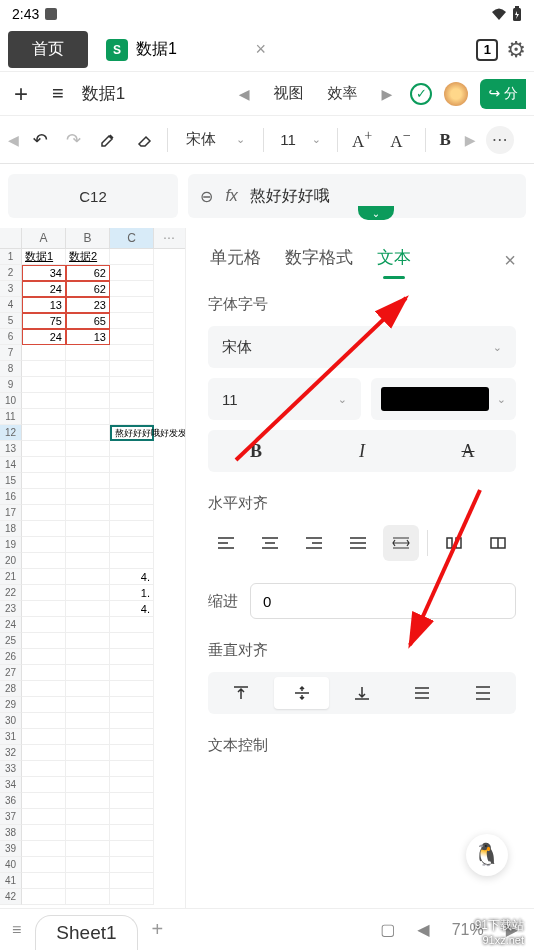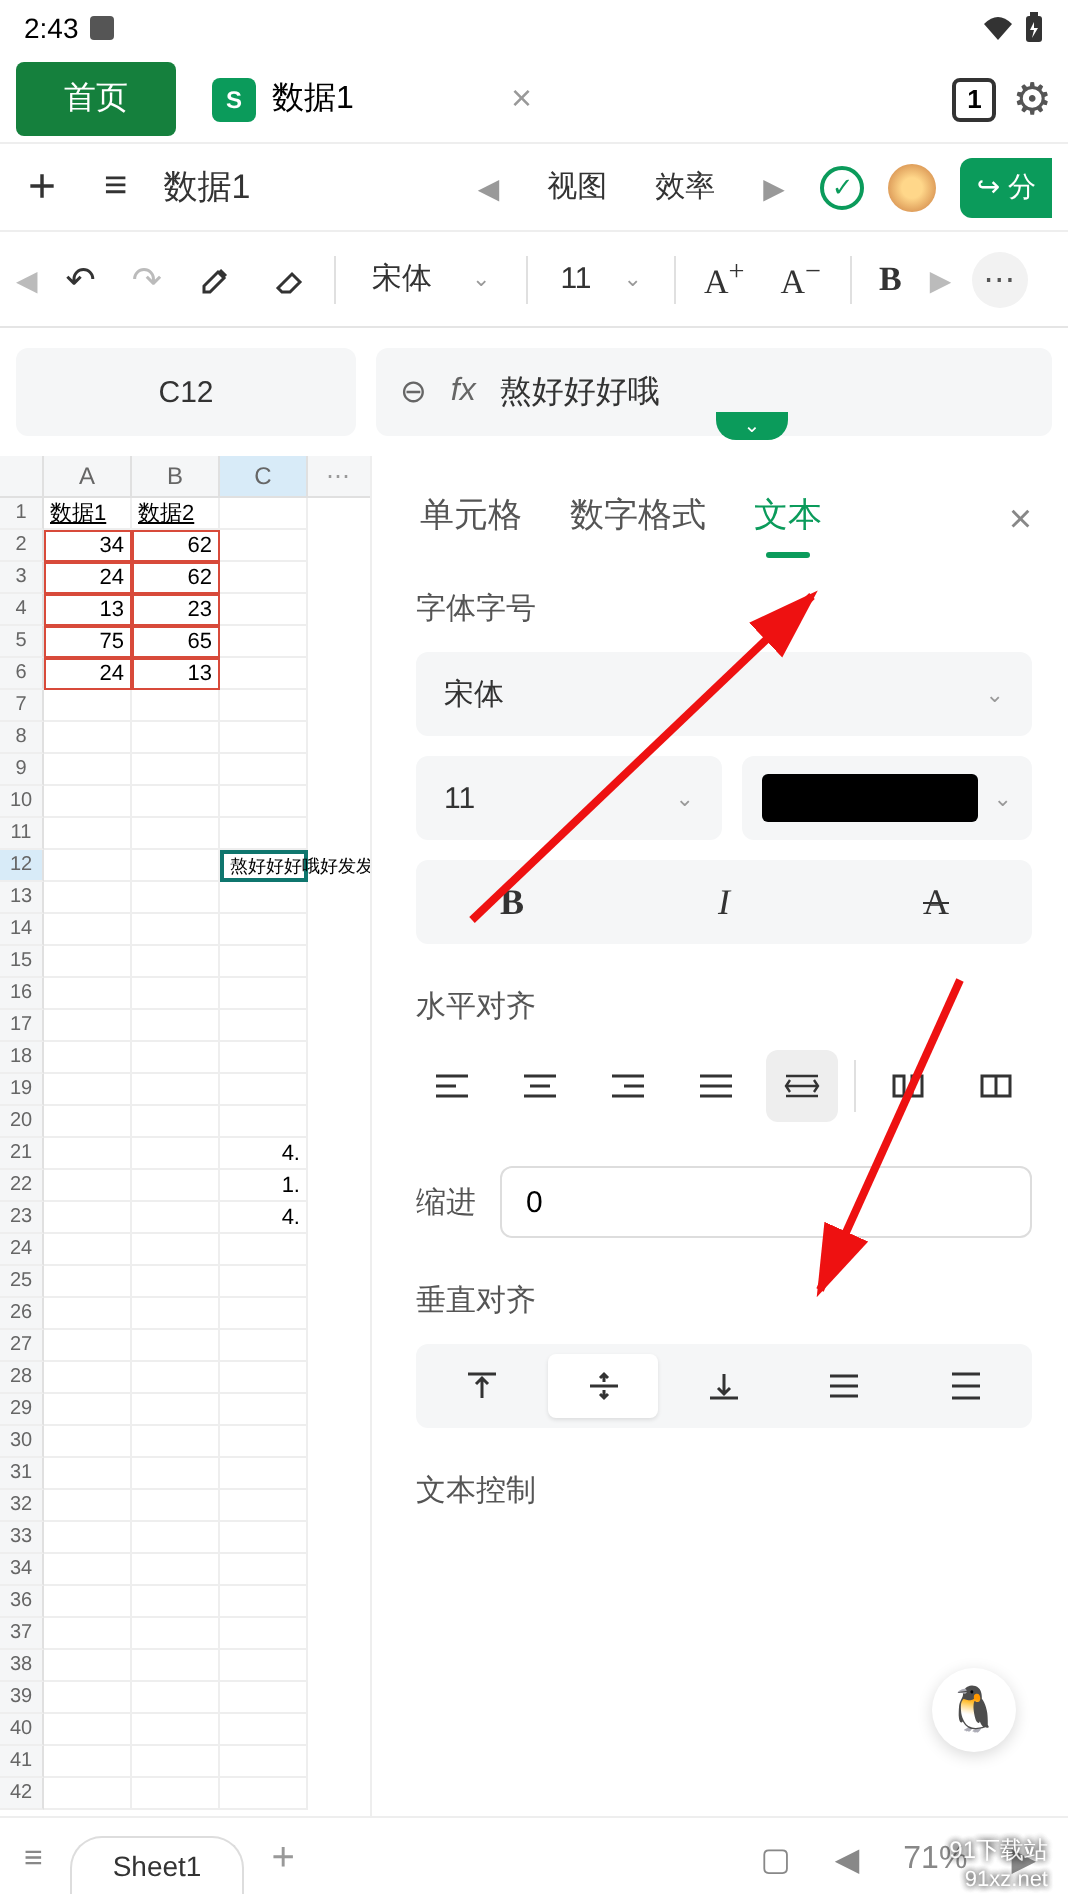--- a/index.html
+++ b/index.html
@@ -6,21 +6,21 @@
     body { font-family: -apple-system, "PingFang SC", "Microsoft YaHei", sans-serif; background: #fff; width: 534px; height: 950px; position: relative; overflow: hidden; }
     
     
     .status-bar { height: 28px; display: flex; justify-content: space-between; align-items: center; padding: 0 12px; font-size: 14px; font-weight: 500; }
     .status-left { display: flex; align-items: center; gap: 6px; }
     .status-right { display: flex; align-items: center; gap: 4px; }
     .sq-icon { width: 12px; height: 12px; background: #555; border-radius: 2px; }
     
     
     .tab-bar { height: 44px; display: flex; align-items: center; padding: 0 8px; gap: 8px; border-bottom: 1px solid #eee; }
-    .home-tab { background: #15803d; color: #fff; padding: 8px 24px; border-radius: 4px; font-size: 16px; }
+    .home-tab { background: #404040; color: #fff; padding: 8px 24px; border-radius: 4px; font-size: 16px; }
     .doc-tab { display: flex; align-items: center; gap: 8px; padding: 6px 10px; flex: 1; max-width: 180px; }
     .doc-icon { width: 22px; height: 22px; background: #0b9b5b; border-radius: 4px; display: flex; align-items: center; justify-content: center; color: #fff; font-size: 12px; font-weight: bold; }
     .doc-tab-close { color: #999; font-size: 18px; }
     .tab-spacer { flex: 1; }
     .count-box { width: 22px; height: 22px; border: 2px solid #333; border-radius: 4px; display: flex; align-items: center; justify-content: center; font-size: 13px; font-weight: 600; }
     .gear { font-size: 22px; color: #555; }
     
     
     .sec-bar { height: 44px; display: flex; align-items: center; padding: 0 8px; gap: 12px; border-bottom: 1px solid #eee; }
     .plus-btn { font-size: 24px; color: #333; padding: 0 6px; }
@@ -113,21 +113,21 @@
     .va-btn { flex: 1; display: flex; align-items: center; justify-content: center; height: 32px; border-radius: 4px; }
     .va-btn.sel { background: #fff; box-shadow: 0 1px 2px rgba(0,0,0,0.1); }
     
     
     .arrow-red { position: absolute; pointer-events: none; }
     .arrow1 { left: 226px; top: 290px; width: 190px; height: 180px; }
     .arrow2 { left: 380px; top: 480px; width: 110px; height: 180px; }
     
     
     .footer { position: absolute; bottom: 0; left: 0; right: 0; height: 42px; background: #fff; border-top: 1px solid #eee; display: flex; align-items: center; padding: 0 12px; gap: 14px; }
-    .sheet-tab { border: 1px solid #ddd; border-radius: 16px 16px 0 0; padding: 6px 20px; font-size: 14px; color: #333; border-bottom: none; margin-top: 6px; }
+    .sheet-tab { border: 1px solid #ddd; border-radius: 16px 16px 0 0; padding: 6px 20px; font-size: 19px; color: #333; border-bottom: none; margin-top: 6px; }
     .add-sheet { color: #999; font-size: 20px; }
     .footer-spacer { flex: 1; }
     .ft-ic { color: #888; font-size: 16px; padding: 0 4px; }
     
     
     .watermark { position: absolute; right: 10px; bottom: 4px; font-size: 12px; color: #fff; text-shadow: 0 0 3px #333, 0 0 3px #333; opacity: 0.85; }
     .watermark .wm2 { display: block; text-align: right; font-size: 11px; }
     
     
     .float-avatar { position: absolute; right: 26px; bottom: 74px; width: 42px; height: 42px; border-radius: 50%; background: #fff; box-shadow: 0 2px 8px rgba(0,0,0,0.15); display: flex; align-items: center; justify-content: center; font-size: 22px; }

